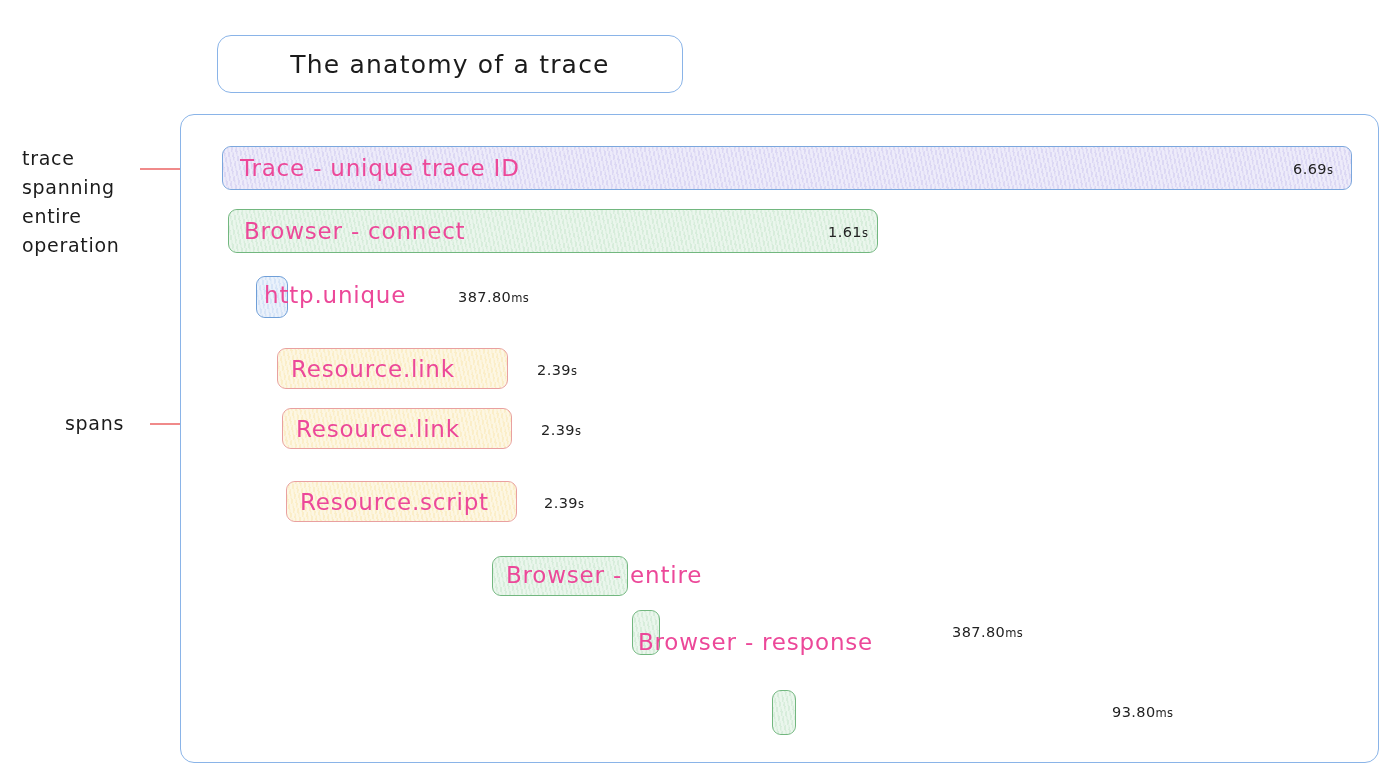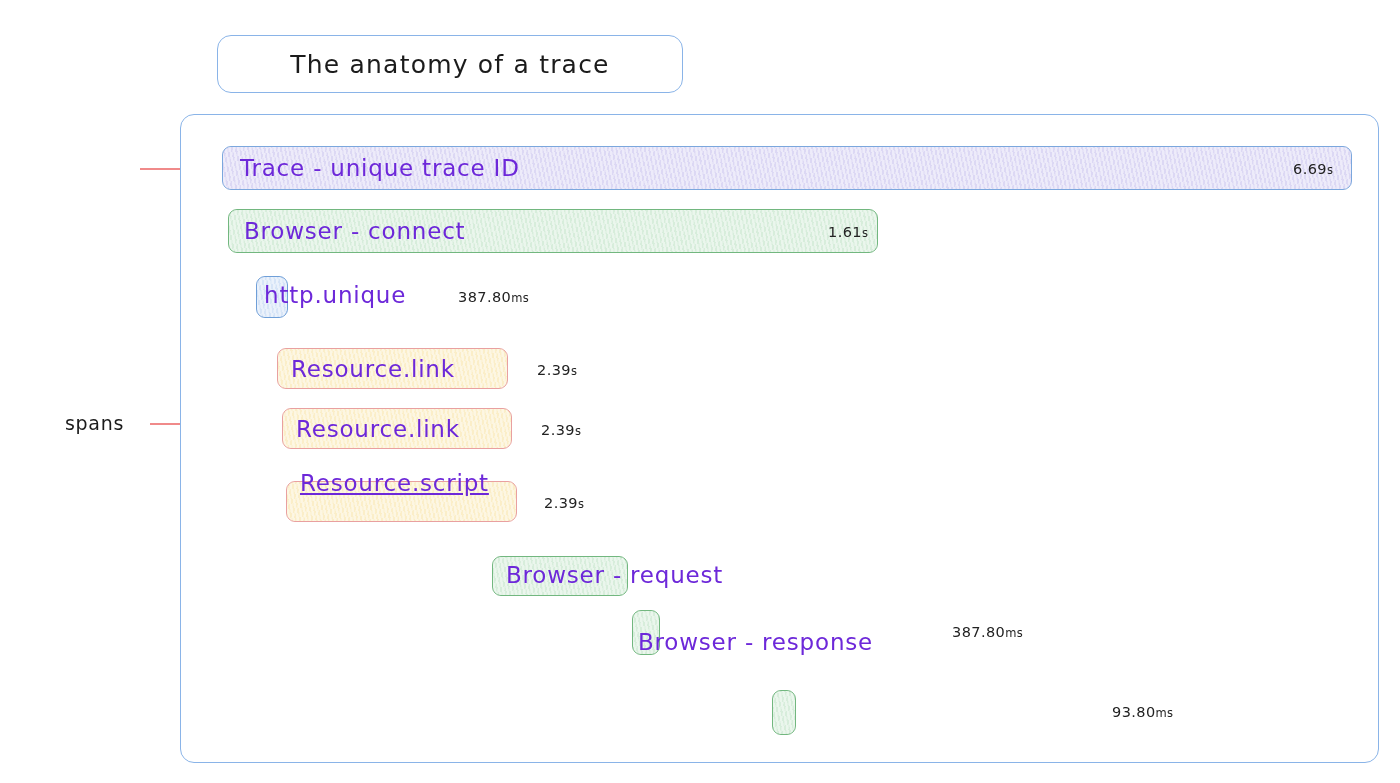--- a/index.html
+++ b/index.html
@@ -95,21 +95,21 @@
 
   .bar-purple { background: #dcd8f4; border-color: #7ba7dd; }
   .bar-green  { background: #d7eddb; border-color: #72b77f; }
   .bar-blue   { background: #d6e4f7; border-color: #6f9fd8; }
   .bar-cream  { background: #fbeec8; border-color: #e9a0a0; }
 
   
   .row-label {
     position: absolute;
     font-size: 23px;
-    color: #6d28d9;
+    color: #ec4899;
     white-space: nowrap;
     letter-spacing: 0.8px;
     z-index: 4;
   }
   .row-dur {
     position: absolute;
     font-size: 14.5px;
     color: #222222;
     white-space: nowrap;
     letter-spacing: 0.4px;
@@ -141,20 +141,24 @@
 </style>
 </head>
 <body>
 
 <div class="stage">
 
   <div class="title-card">
     <div class="title-text hand">The anatomy of a trace</div>
   </div>
 
+  <div class="anno-text hand" style="left:22px; top:144px; width:150px;">trace
+spanning
+entire
+operation</div>
 
   <div class="leader leader-h" style="left:140px; top:168px; width:58px;"></div>
   <div class="bracket-red" style="left:199px; top:140px; height:38px;"></div>
 
   <div class="anno-text hand" style="left:65px; top:409px; width:110px;">spans</div>
 
   <div class="leader leader-h" style="left:150px; top:423px; width:62px;"></div>
   <div class="bracket-red" style="left:212px; top:200px; height:545px;"></div>
 
   <div class="container-box"></div>
@@ -183,27 +187,27 @@
     <span>2.39</span><span class="unit">s</span>
   </div>
 
   <div class="bar bar-cream" style="left:282px; top:408px; width:230px; height:41px;"></div>
   <div class="row-label hand" style="left:296px; top:416px;">Resource.link</div>
   <div class="row-dur hand" style="left:541px; top:422px;">
     <span>2.39</span><span class="unit">s</span>
   </div>
 
   <div class="bar bar-cream" style="left:286px; top:481px; width:231px; height:41px;"></div>
-  <div class="row-label hand" style="left:300px; top:470px;text-decoration:underline;">Resource.script</div>
+  <div class="row-label hand" style="left:300px; top:489px;">Resource.script</div>
   <div class="row-dur hand" style="left:544px; top:495px;">
     <span>2.39</span><span class="unit">s</span>
   </div>
 
   <div class="bar bar-green" style="left:492px; top:556px; width:136px; height:40px;"></div>
-  <div class="row-label hand" style="left:506px; top:562px;">Browser - request</div>
+  <div class="row-label hand" style="left:506px; top:562px;">Browser - entire</div>
 
   <div class="bar bar-green" style="left:632px; top:610px; width:28px; height:45px;"></div>
   <div class="row-label hand" style="left:638px; top:617px;margin-top:12px;">Browser - response</div>
   <div class="row-dur hand" style="left:952px; top:624px;">
     <span>387.80</span><span class="unit">ms</span>
   </div>
 
   <div class="bar bar-green" style="left:772px; top:690px; width:24px; height:45px;"></div>
   <div class="row-dur hand" style="left:1112px; top:704px;">
     <span>93.80</span><span class="unit">ms</span>

